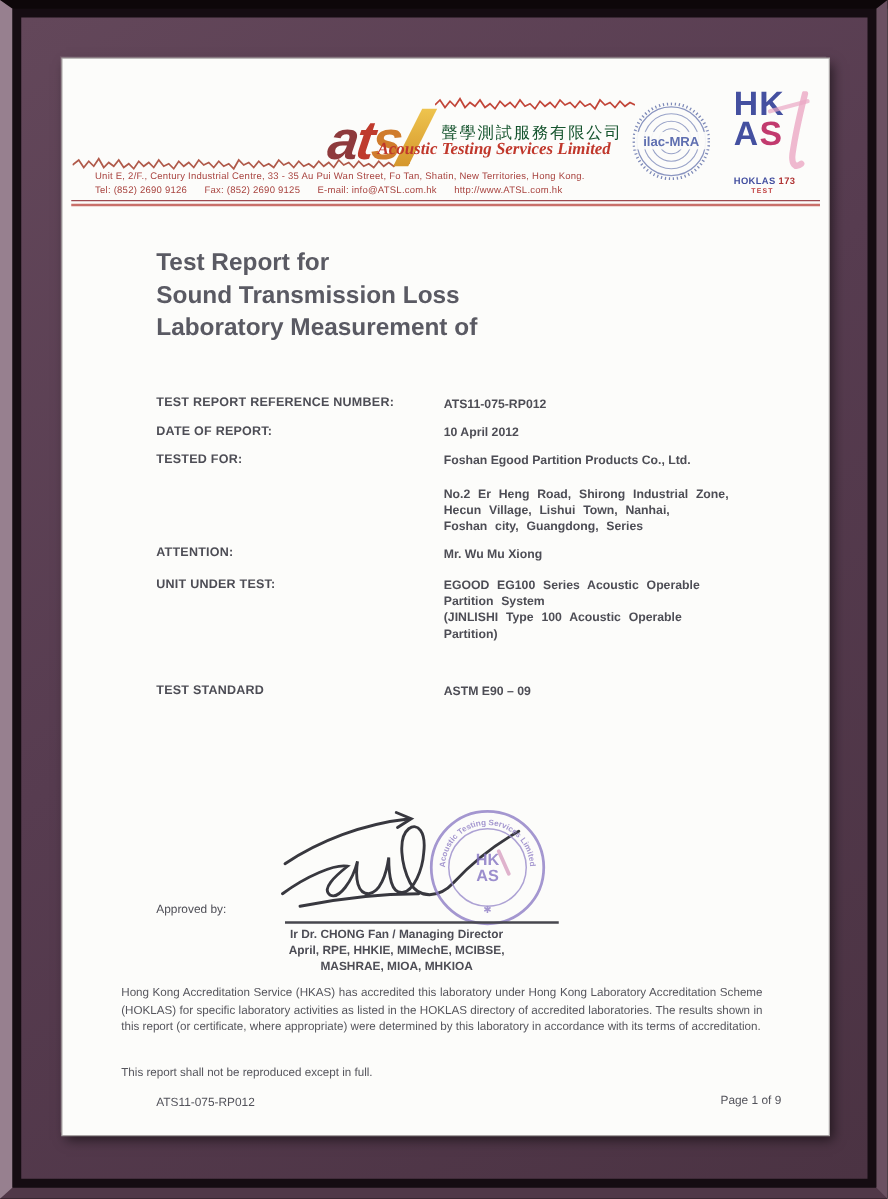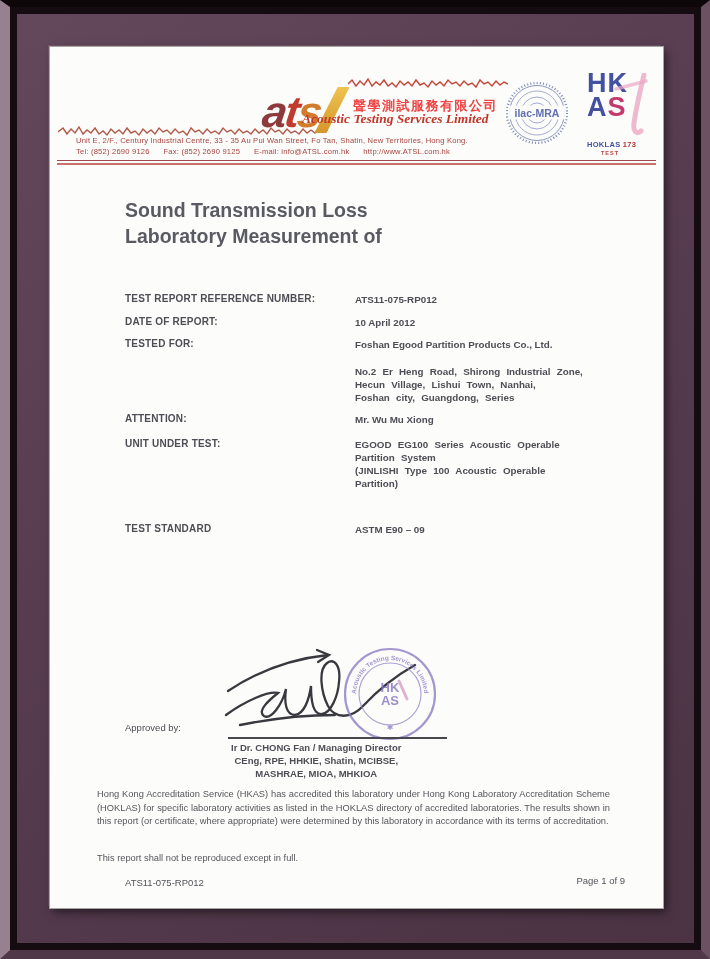--- a/index.html
+++ b/index.html
@@ -15,37 +15,37 @@
   .doc{position:absolute;left:33px;top:33px;width:613px;height:861px;background:#fcfcfa;
        box-shadow:0 0 0 1px #a9a4a4, 3px 4px 9px rgba(0,0,0,.55), -2px -2px 0 rgba(255,255,255,.10);}
   .abs{position:absolute;}
   
   .sq-svg{pointer-events:none;}
   .logo-word{left:213px;top:40px;font-weight:bold;font-style:italic;font-size:44px;line-height:1;
              transform:skewX(-8deg);letter-spacing:-2px;}
   .logo-word .c1{color:#8e3a3c}.logo-word .c2{color:#bf3b2d}.logo-word .c3{color:#d07c2c}
   .logo-slash{display:inline-block;width:12px;height:46px;vertical-align:-6px;margin-left:5px;
               background:linear-gradient(#eec44e,#d5962c);transform:skewX(-20deg);}
-  .cn-name{left:303px;top:50px;font-size:13px;font-weight:bold;color:#ef4444;letter-spacing:1.5px;white-space:nowrap;}
+  .cn-name{left:303px;top:50px;font-size:13px;font-weight:normal;color:#14532d;letter-spacing:1.5px;white-space:nowrap;}
   .en-name{left:252px;top:64px;font-size:13.5px;font-weight:bold;font-style:italic;color:#c0372b;
            font-family:"Liberation Serif",serif;white-space:nowrap;}
   .addr{left:7px;font-size:7.6px;color:#a8433f;white-space:pre;letter-spacing:.2px;padding-left:19px;}
   .addr1{top:89px}.addr2{top:100px}
   .rule{left:7px;top:113px;width:599px;height:2px;border-top:1.5px solid #9d4a50;border-bottom:2.5px solid #c9706a;}
   
   .hkas{left:537px;top:24px;width:70px;text-align:left;color:#4450a0;font-weight:bold;line-height:24px;font-size:27px;letter-spacing:1px;}
   .hkas .s-pink{color:#c23a6e;}
   .hkas-pink-svg{left:560px;top:26px;}
   .hoklas{left:537px;top:93px;font-size:7.5px;font-weight:bold;color:#4450a0;letter-spacing:.3px;}
   .hoklas .num{color:#b03434;}
   .hoklas-sub{left:551px;top:103px;font-size:5.5px;font-weight:bold;color:#c04040;letter-spacing:1px;}
   
   .title{left:75px;top:150px;font-size:19.5px;font-weight:bold;color:#5a5a63;line-height:26px;}
   
-  .drow{position:absolute;left:75px;display:flex;}
+  .drow{position:absolute;left:75px;display:flex;margin-top:24px;}
   .dlabel{width:230px;font-size:10px;font-weight:bold;color:#4d4d55;letter-spacing:.2px;}
   .dval{width:253px;font-size:9.8px;font-weight:bold;color:#4d4d55;line-height:13px;white-space:pre-line;}
   .spread{word-spacing:3.5px;}
   
   .approved{left:75px;top:675px;font-size:9.5px;color:#4d4d55;}
   .sigline{left:178px;top:690px;width:219px;height:1.6px;background:#47474e;}
   .signame{left:181px;top:694px;font-size:9.5px;font-weight:bold;color:#4d4d55;line-height:13px;text-align:center;}
   .stamp{left:293px;top:600px;opacity:.8;}
   
   .acc{left:47px;top:741px;width:513px;font-size:9.3px;color:#55555c;line-height:13.5px;text-align:justify;}
@@ -98,20 +98,21 @@
           </svg>
           <div class="abs hoklas">
             <span>HOKLAS</span>
             <span class="num">173</span>
           </div>
           <div class="abs hoklas-sub">TEST</div>
 
           <div class="abs rule"></div>
 
           <div class="abs title">
+            <div>Test Report for</div>
             <div>Sound Transmission Loss</div>
             <div>Laboratory Measurement of</div>
           </div>
 
           <div class="drow" style="top:246px">
             <div class="dlabel">TEST REPORT REFERENCE NUMBER:</div>
             <div class="dval">ATS11-075-RP012</div>
           </div>
           <div class="drow" style="top:269px">
             <div class="dlabel">DATE OF REPORT:</div>
@@ -164,21 +165,21 @@
             <text x="47" y="45" text-anchor="middle" font-family="Liberation Sans, sans-serif" font-size="13" font-weight="bold" fill="#8473c2">HK</text>
             <text x="47" y="58" text-anchor="middle" font-family="Liberation Sans, sans-serif" font-size="13" font-weight="bold" fill="#8473c2">AS</text>
             <path d="M56 34 L64 52" stroke="#d9a2c2" stroke-width="3" fill="none" stroke-linecap="round"></path>
             <text x="47" y="83" text-anchor="middle" font-size="8" fill="#8f7ec6">✱</text>
           </svg>
 
           <div class="abs approved">Approved by:</div>
           <div class="abs sigline"></div>
           <div class="abs signame">
             <div>Ir Dr. CHONG Fan / Managing Director</div>
-            <div>CEng, RPE, HHKIE, Shatin, MCIBSE,</div>
+            <div>April, RPE, HHKIE, MIMechE, MCIBSE,</div>
             <div>MASHRAE, MIOA, MHKIOA</div>
           </div>
 
           <div class="abs acc">Hong Kong Accreditation Service (HKAS) has accredited this laboratory under Hong Kong Laboratory Accreditation Scheme (HOKLAS) for specific laboratory activities as listed in the HOKLAS directory of accredited laboratories. The results shown in this report (or certificate, where appropriate) were determined by this laboratory in accordance with its terms of accreditation.</div>
           <div class="abs repro">This report shall not be reproduced except in full.</div>
           <div class="abs ref">ATS11-075-RP012</div>
           <div class="abs pageno">Page 1 of 9</div>
 
         </div>
       </div>

